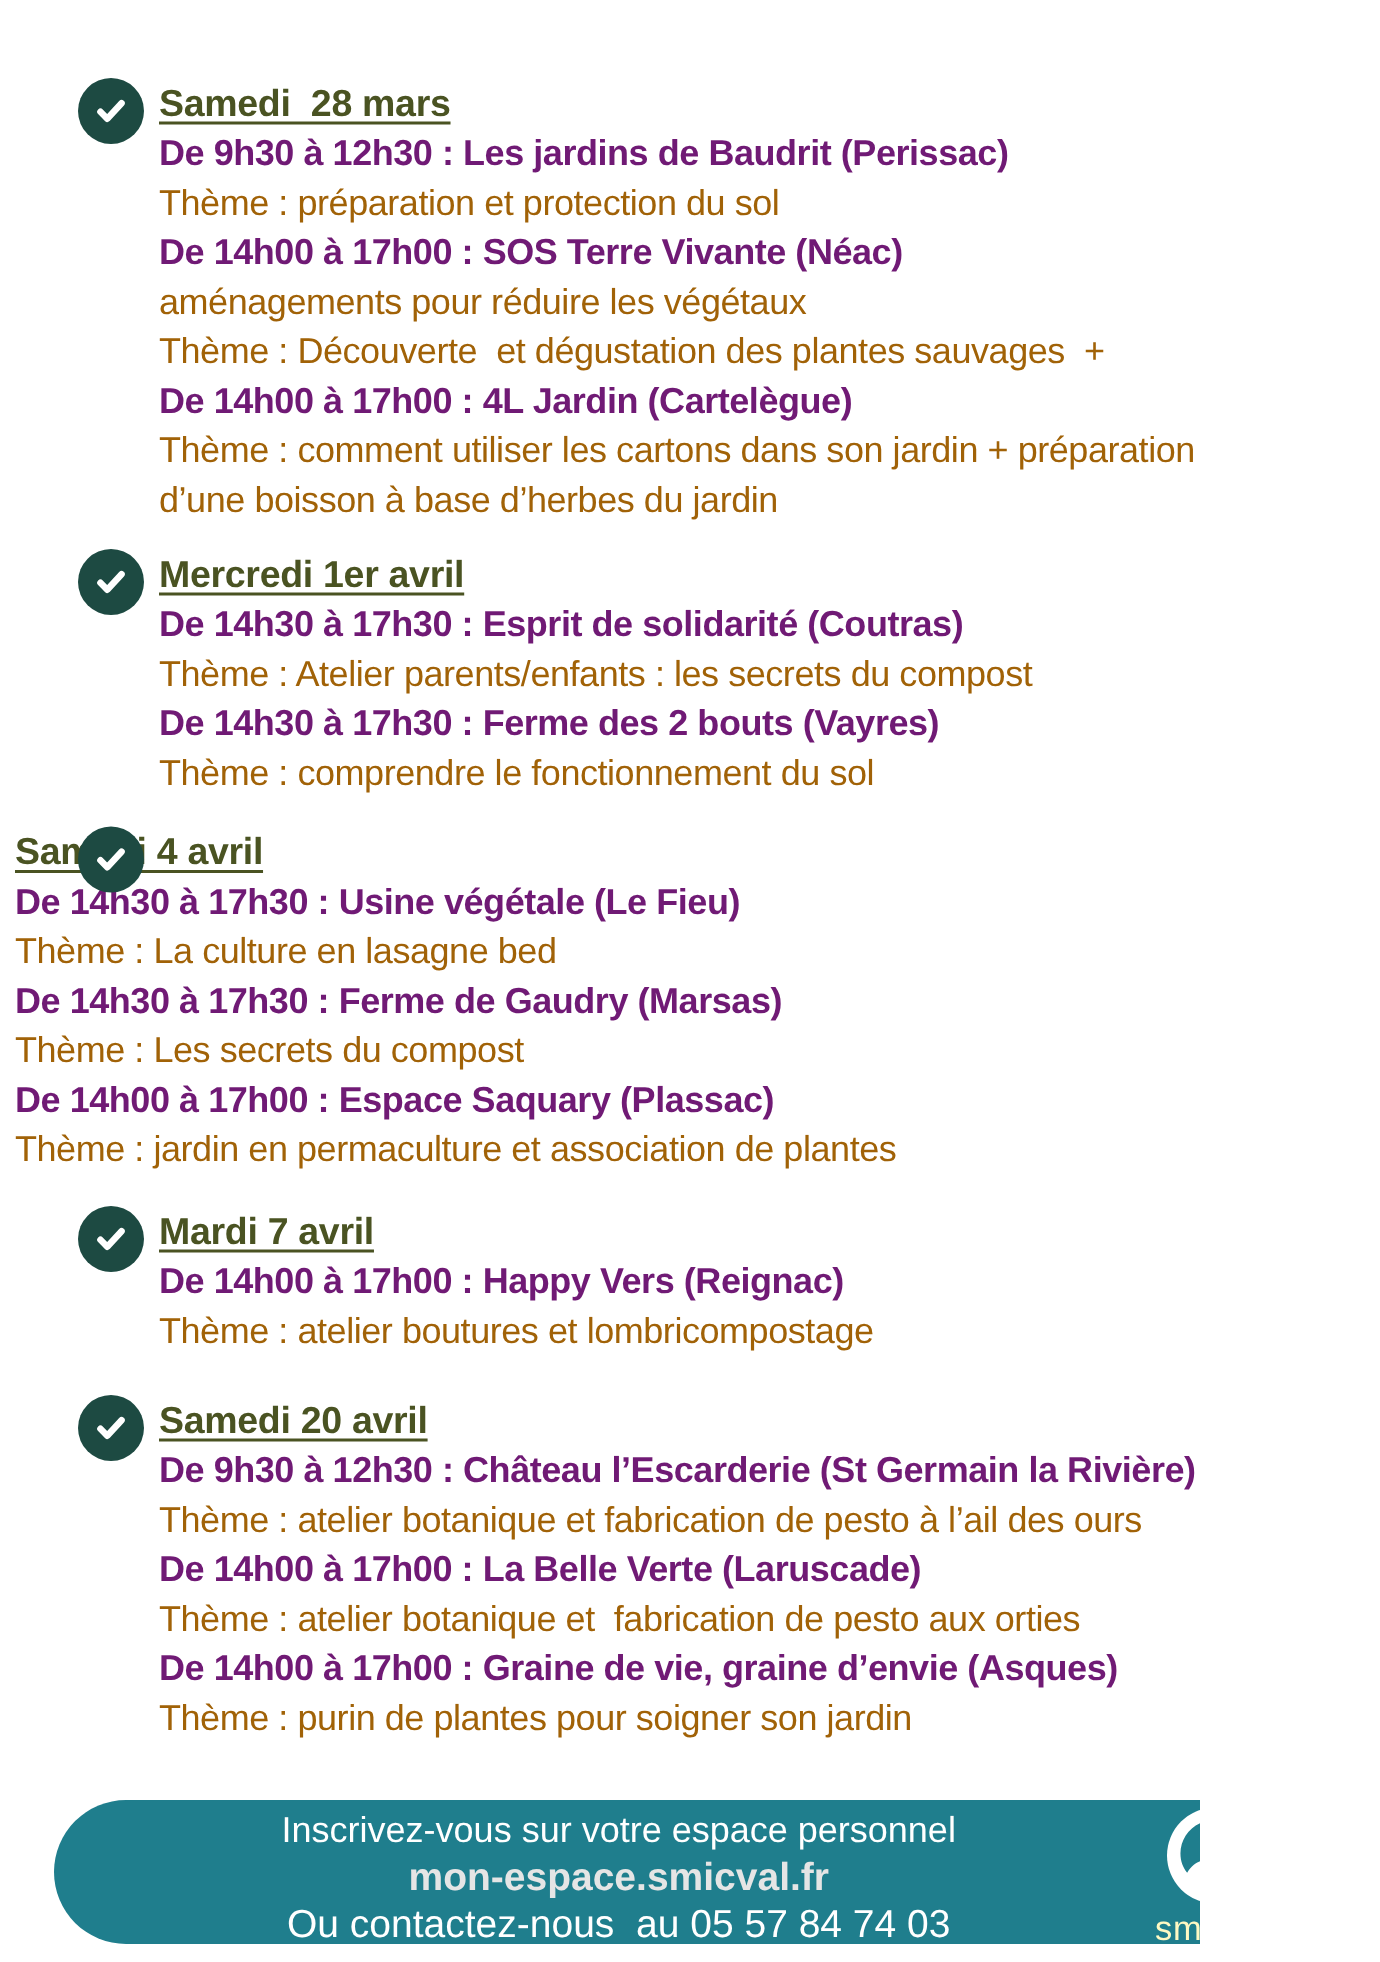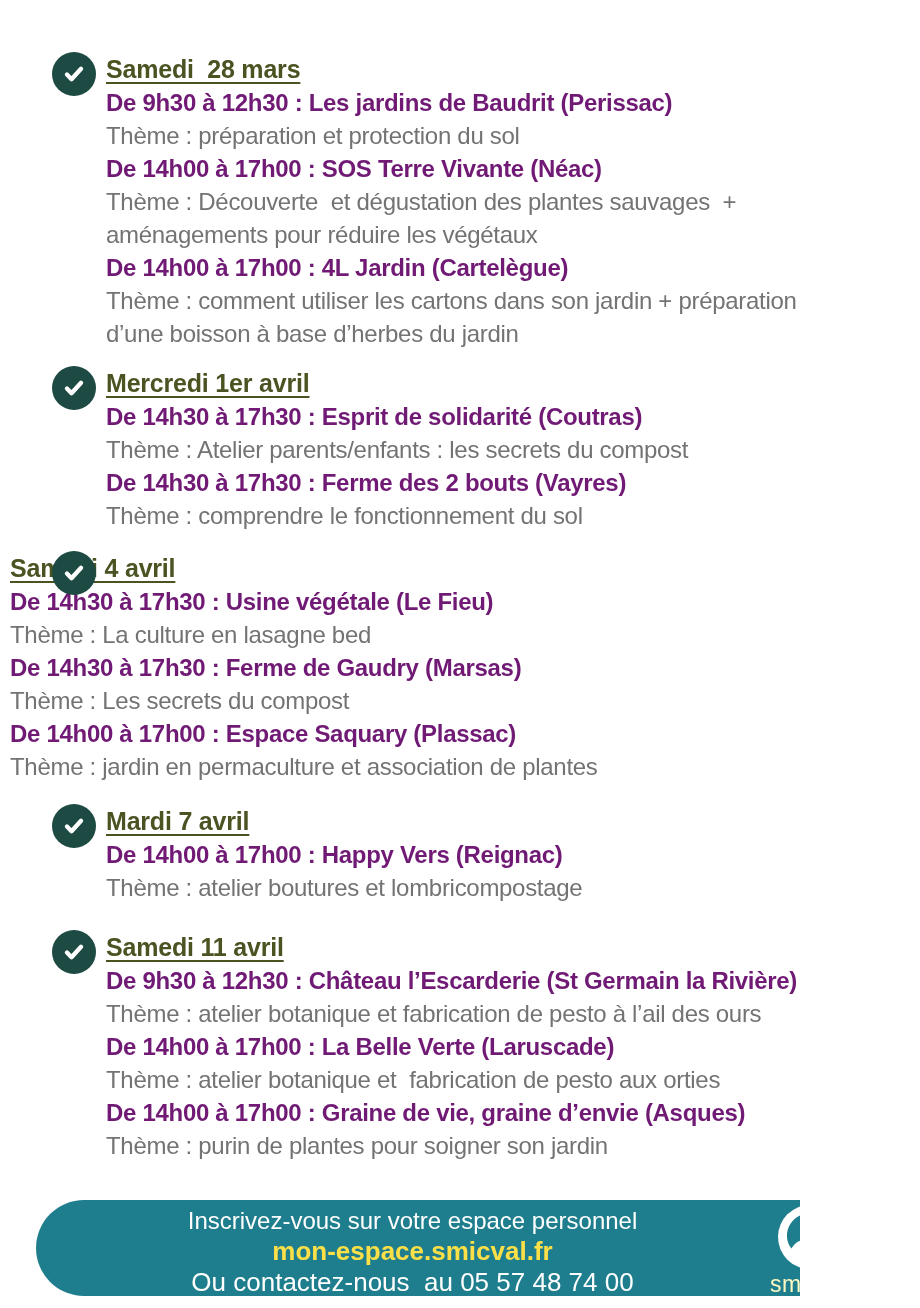--- a/index.html
+++ b/index.html
@@ -27,36 +27,36 @@
     text-decoration-thickness:2px;
     text-underline-offset:4px;
     white-space:pre-wrap;
     letter-spacing:-0.2px;
   }
   .line{
     line-height:33px;font-size:24px;white-space:pre-wrap;
     letter-spacing:-0.3px;
   }
   .event{font-weight:bold;color:#701a75;}
-  .theme{font-weight:normal;color:#737373;}
+  .theme{font-weight:normal;color:#a16207;}
   .mb1{margin-bottom:17px;}
   .mb2{margin-bottom:20px;}
   .mb3{margin-bottom:22px;padding-left:10px;}
   .mb4{margin-bottom:27px;}
   .banner{
     position:absolute;left:36px;top:1200px;
     width:848px;height:96px;
     background:#1f7e8d;border-radius:48px;
   }
   .banner-text{
     position:absolute;left:0;right:95px;top:5px;
     text-align:center;color:#ffffff;
   }
   .bt1{font-size:24px;line-height:31px;font-weight:normal;}
-  .bt2{font-size:26px;line-height:31px;font-weight:bold;color:#fde047;text-decoration:none;display:block;}
+  .bt2{font-size:26px;line-height:31px;font-weight:bold;color:#e5e5e5;text-decoration:none;display:block;}
   .bt3{font-size:26px;line-height:31px;font-weight:normal;white-space:pre-wrap;}
   .logo{
     position:absolute;right:36px;top:5px;width:76px;
     display:flex;flex-direction:column;align-items:center;
   }
   .logo-label{
     color:#fef9c3;font-size:23px;line-height:24px;margin-top:-1px;
     letter-spacing:0.5px;
   }
 </style>
@@ -69,22 +69,22 @@
     <section class="sec mb1">
       <span class="check">
         <svg width="26" height="26" viewBox="0 0 24 24">
             <path d="M5.5 12.5l4.2 4.3 8.8-9.6" fill="none" stroke="#ffffff" stroke-width="4" stroke-linecap="round" stroke-linejoin="round"></path>
           </svg>
       </span>
       <h2 class="date">Samedi  28 mars</h2>
       <div class="line event">De 9h30 à 12h30 : Les jardins de Baudrit (Perissac)</div>
       <div class="line theme">Thème : préparation et protection du sol</div>
       <div class="line event">De 14h00 à 17h00 : SOS Terre Vivante (Néac)</div>
+      <div class="line theme">aménagements pour réduire les végétaux</div>
       <div class="line theme">Thème : Découverte  et dégustation des plantes sauvages  +</div>
-      <div class="line theme">aménagements pour réduire les végétaux</div>
       <div class="line event">De 14h00 à 17h00 : 4L Jardin (Cartelègue)</div>
       <div class="line theme">Thème : comment utiliser les cartons dans son jardin + préparation</div>
       <div class="line theme">d’une boisson à base d’herbes du jardin</div>
     </section>
 
     <section class="sec mb2">
       <span class="check">
         <svg width="26" height="26" viewBox="0 0 24 24">
             <path d="M5.5 12.5l4.2 4.3 8.8-9.6" fill="none" stroke="#ffffff" stroke-width="4" stroke-linecap="round" stroke-linejoin="round"></path>
           </svg>
@@ -121,36 +121,36 @@
       <div class="line event">De 14h00 à 17h00 : Happy Vers (Reignac)</div>
       <div class="line theme">Thème : atelier boutures et lombricompostage</div>
     </section>
 
     <section class="sec">
       <span class="check">
         <svg width="26" height="26" viewBox="0 0 24 24">
             <path d="M5.5 12.5l4.2 4.3 8.8-9.6" fill="none" stroke="#ffffff" stroke-width="4" stroke-linecap="round" stroke-linejoin="round"></path>
           </svg>
       </span>
-      <h2 class="date">Samedi 11 avril</h2>
+      <h2 class="date">Samedi 20 avril</h2>
       <div class="line event">De 9h30 à 12h30 : Château l’Escarderie (St Germain la Rivière)</div>
       <div class="line theme">Thème : atelier botanique et fabrication de pesto à l’ail des ours</div>
       <div class="line event">De 14h00 à 17h00 : La Belle Verte (Laruscade)</div>
       <div class="line theme">Thème : atelier botanique et  fabrication de pesto aux orties</div>
       <div class="line event">De 14h00 à 17h00 : Graine de vie, graine d’envie (Asques)</div>
       <div class="line theme">Thème : purin de plantes pour soigner son jardin</div>
     </section>
 
   </div>
 
   <div class="banner">
     <div class="banner-text">
       <div class="bt1">Inscrivez-vous sur votre espace personnel</div>
       <a class="bt2" href="#">mon-espace.smicval.fr</a>
-      <div class="bt3">Ou contactez-nous  au 05 57 48 74 00</div>
+      <div class="bt3">Ou contactez-nous  au 05 57 84 74 03</div>
     </div>
     <div class="logo">
       <span>
         <svg width="64" height="64" viewBox="0 0 100 100">
           <circle cx="50" cy="50" r="50" fill="#ffffff"></circle>
           <path d="M50 13 C 29 13 14 29 14 48 C 14 56 16.5 62.5 21 68 C 30.5 52.5 40.5 56.5 48.5 50.5 C 58 43 72 38.5 85.5 46.5 C 86.5 27.5 70 13 50 13 Z" fill="#1f7e8d"></path>
         </svg>
       </span>
       <span class="logo-label">smicval</span>
     </div>

